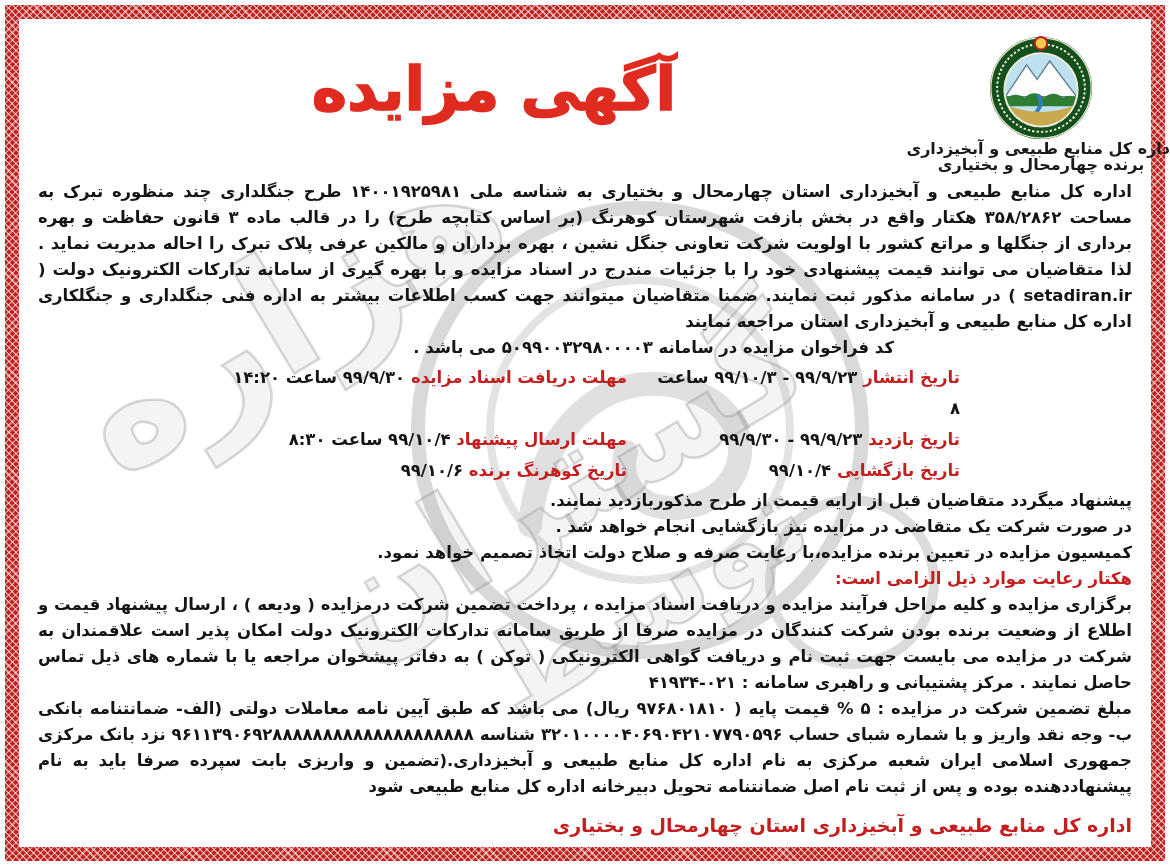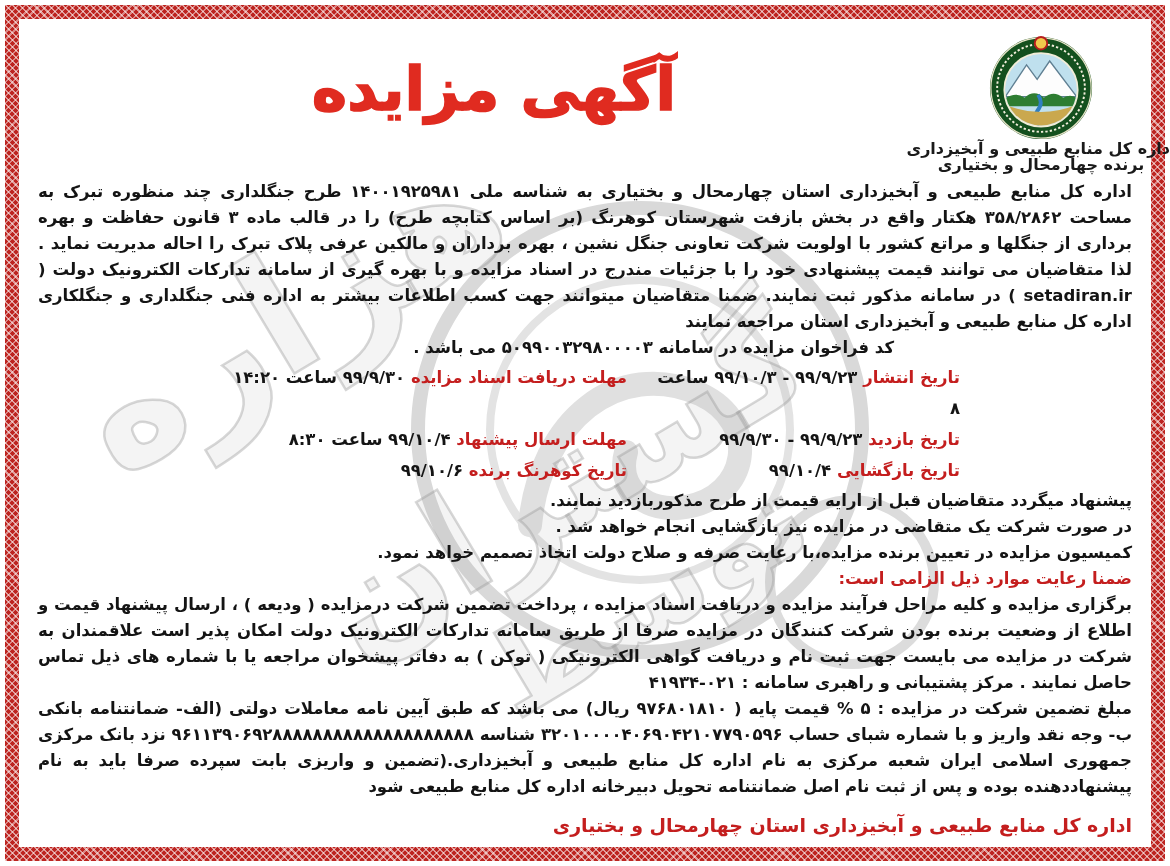--- a/index.html
+++ b/index.html
@@ -150,21 +150,21 @@
             <span class="red-label">تاریخ کوهرنگ برنده</span>
             <span>۹۹/۱۰/۶</span>
           </div>
         </div>
       </div>
 
       <p class="start-line">پیشنهاد میگردد متقاضیان قبل از ارایه قیمت از طرح مذکوربازدید نمایند.</p>
       <p class="start-line">در صورت شرکت یک متقاضی در مزایده نیز بازگشایی انجام خواهد شد .</p>
       <p class="start-line">کمیسیون مزایده در تعیین برنده مزایده،با رعایت صرفه و صلاح دولت اتخاذ تصمیم خواهد نمود.</p>
 
-      <p class="start-line red-text">ضمنا رعایت موارد ذیل الزامی است:</p>
+      <p class="start-line red-text">هکتار رعایت موارد ذیل الزامی است:</p>
 
       <p>برگزاری مزایده و کلیه مراحل فرآیند مزایده و دریافت اسناد مزایده ، پرداخت تضمین شرکت درمزایده ( ودیعه ) ، ارسال پیشنهاد قیمت و اطلاع از وضعیت برنده بودن شرکت کنندگان در مزایده صرفا از طریق سامانه تدارکات الکترونیک دولت امکان پذیر است علاقمندان به شرکت در مزایده می بایست جهت ثبت نام و دریافت گواهی الکترونیکی ( توکن ) به دفاتر پیشخوان مراجعه یا با شماره های ذیل تماس حاصل نمایند . مرکز پشتیبانی و راهبری سامانه : ۰۲۱-۴۱۹۳۴</p>
       <p>مبلغ تضمین شرکت در مزایده : ۵ % قیمت پایه ( ۹۷۶۸۰۱۸۱۰ ریال) می باشد که طبق آیین نامه معاملات دولتی (الف- ضمانتنامه بانکی ب- وجه نقد واریز و با شماره شبای حساب ۳۲۰۱۰۰۰۰۴۰۶۹۰۴۲۱۰۷۷۹۰۵۹۶ شناسه ۹۶۱۱۳۹۰۶۹۲۸۸۸۸۸۸۸۸۸۸۸۸۸۸۸۸۸۸۸۸ نزد بانک مرکزی جمهوری اسلامی ایران شعبه مرکزی به نام اداره کل منابع طبیعی و آبخیزداری.(تضمین و واریزی بابت سپرده صرفا باید به نام پیشنهاددهنده بوده و پس از ثبت نام اصل ضمانتنامه تحویل دبیرخانه اداره کل منابع طبیعی شود</p>
 
       <div class="footer-sign red-text">اداره کل منابع طبیعی و آبخیزداری استان چهارمحال و بختیاری</div>
 
     </div>
   </div>
 </div>
 

